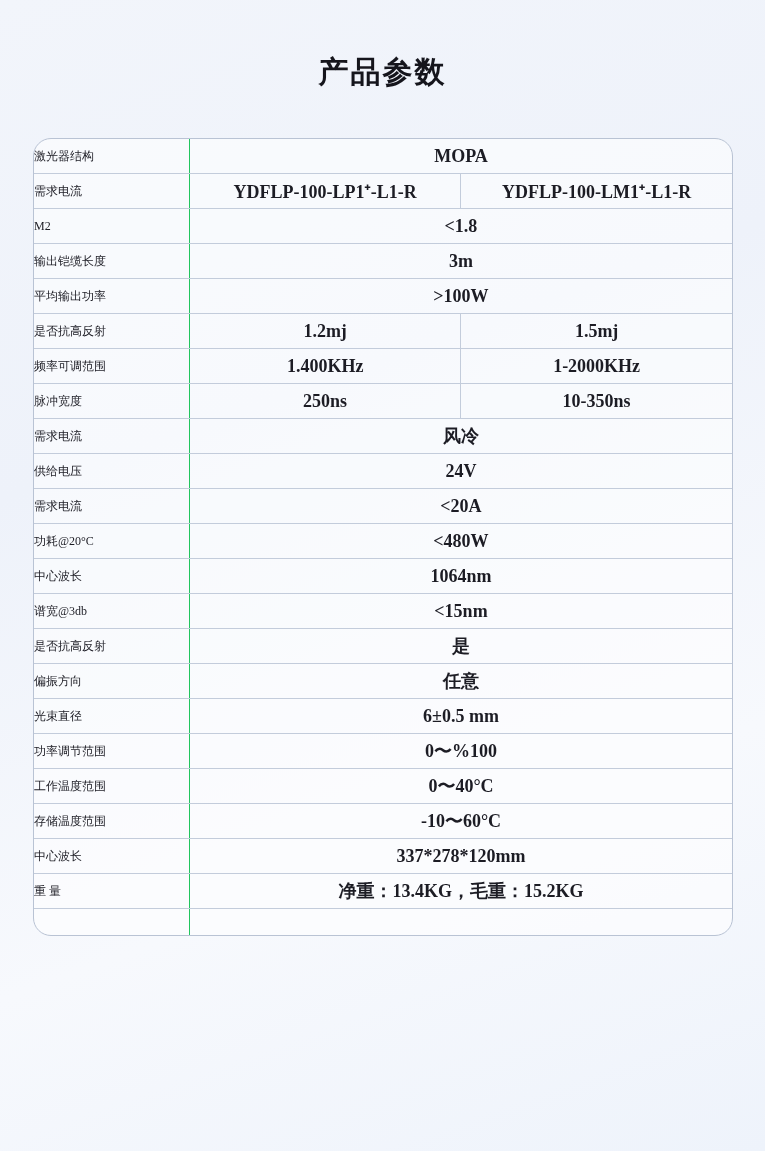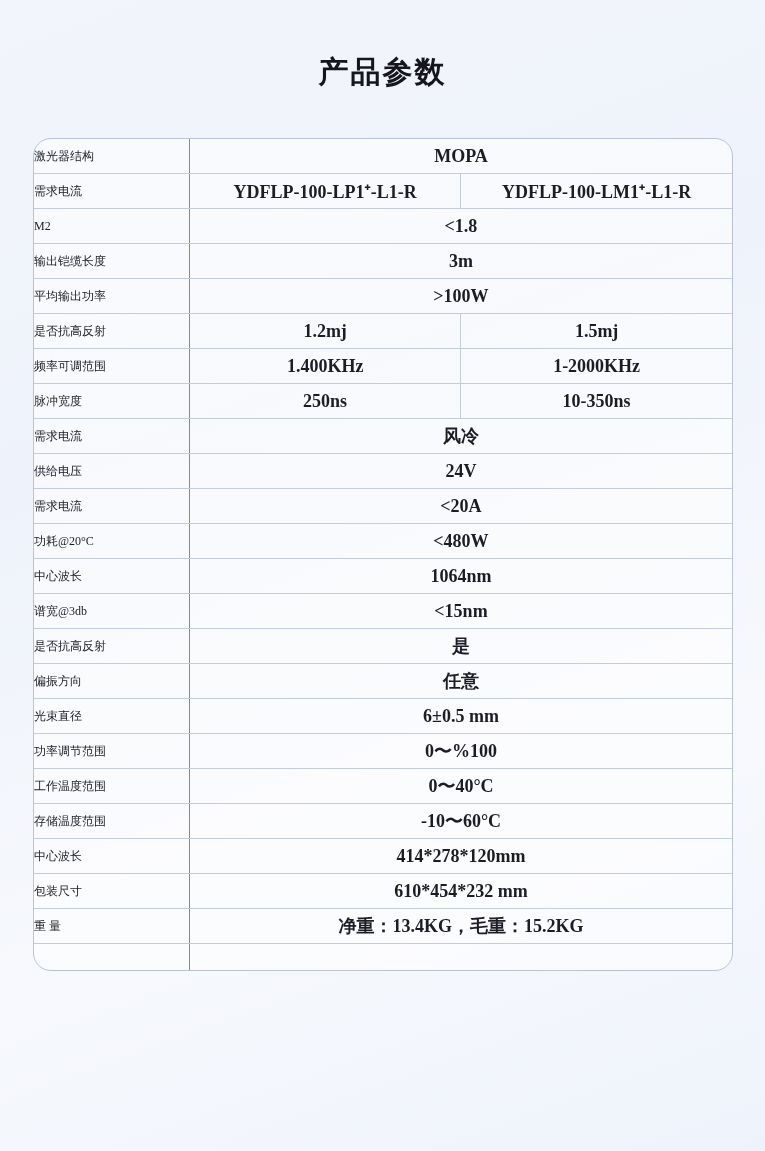--- a/index.html
+++ b/index.html
@@ -195,27 +195,23 @@
           <td class="val" colspan="2">0〜40°C</td>
         </tr>
 
         <tr>
           <td class="label">存储温度范围</td>
           <td class="val" colspan="2">-10〜60°C</td>
         </tr>
 
         <tr>
           <td class="label">中心波长</td>
-          <td class="val" colspan="2">414*278*120mm</td>
-        </tr>
-
-        <tr>
-          <td class="label">包装尺寸</td>
-          <td class="val" colspan="2">610*454*232 mm</td>
-        </tr>
+          <td class="val" colspan="2">337*278*120mm</td>
+        </tr>
+
 
         <tr>
           <td class="label">重    量</td>
           <td class="val weight-val" colspan="2">净重：13.4KG，毛重：15.2KG</td>
         </tr>
 
         <tr class="spacer last">
           <td class="label"></td>
           <td colspan="2"></td>
         </tr>

